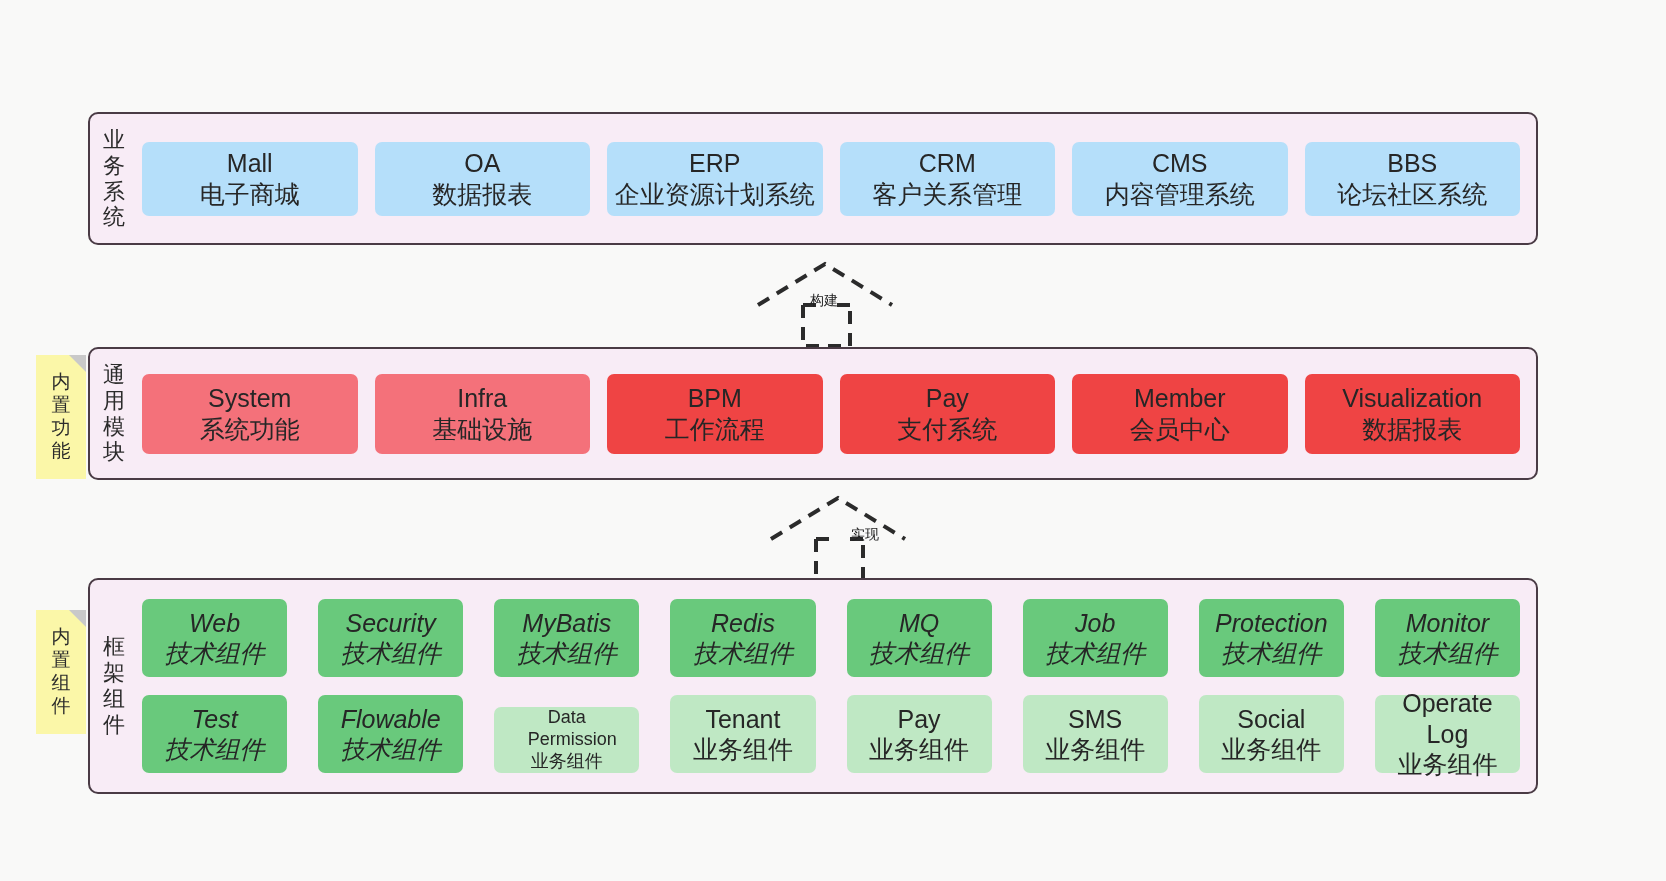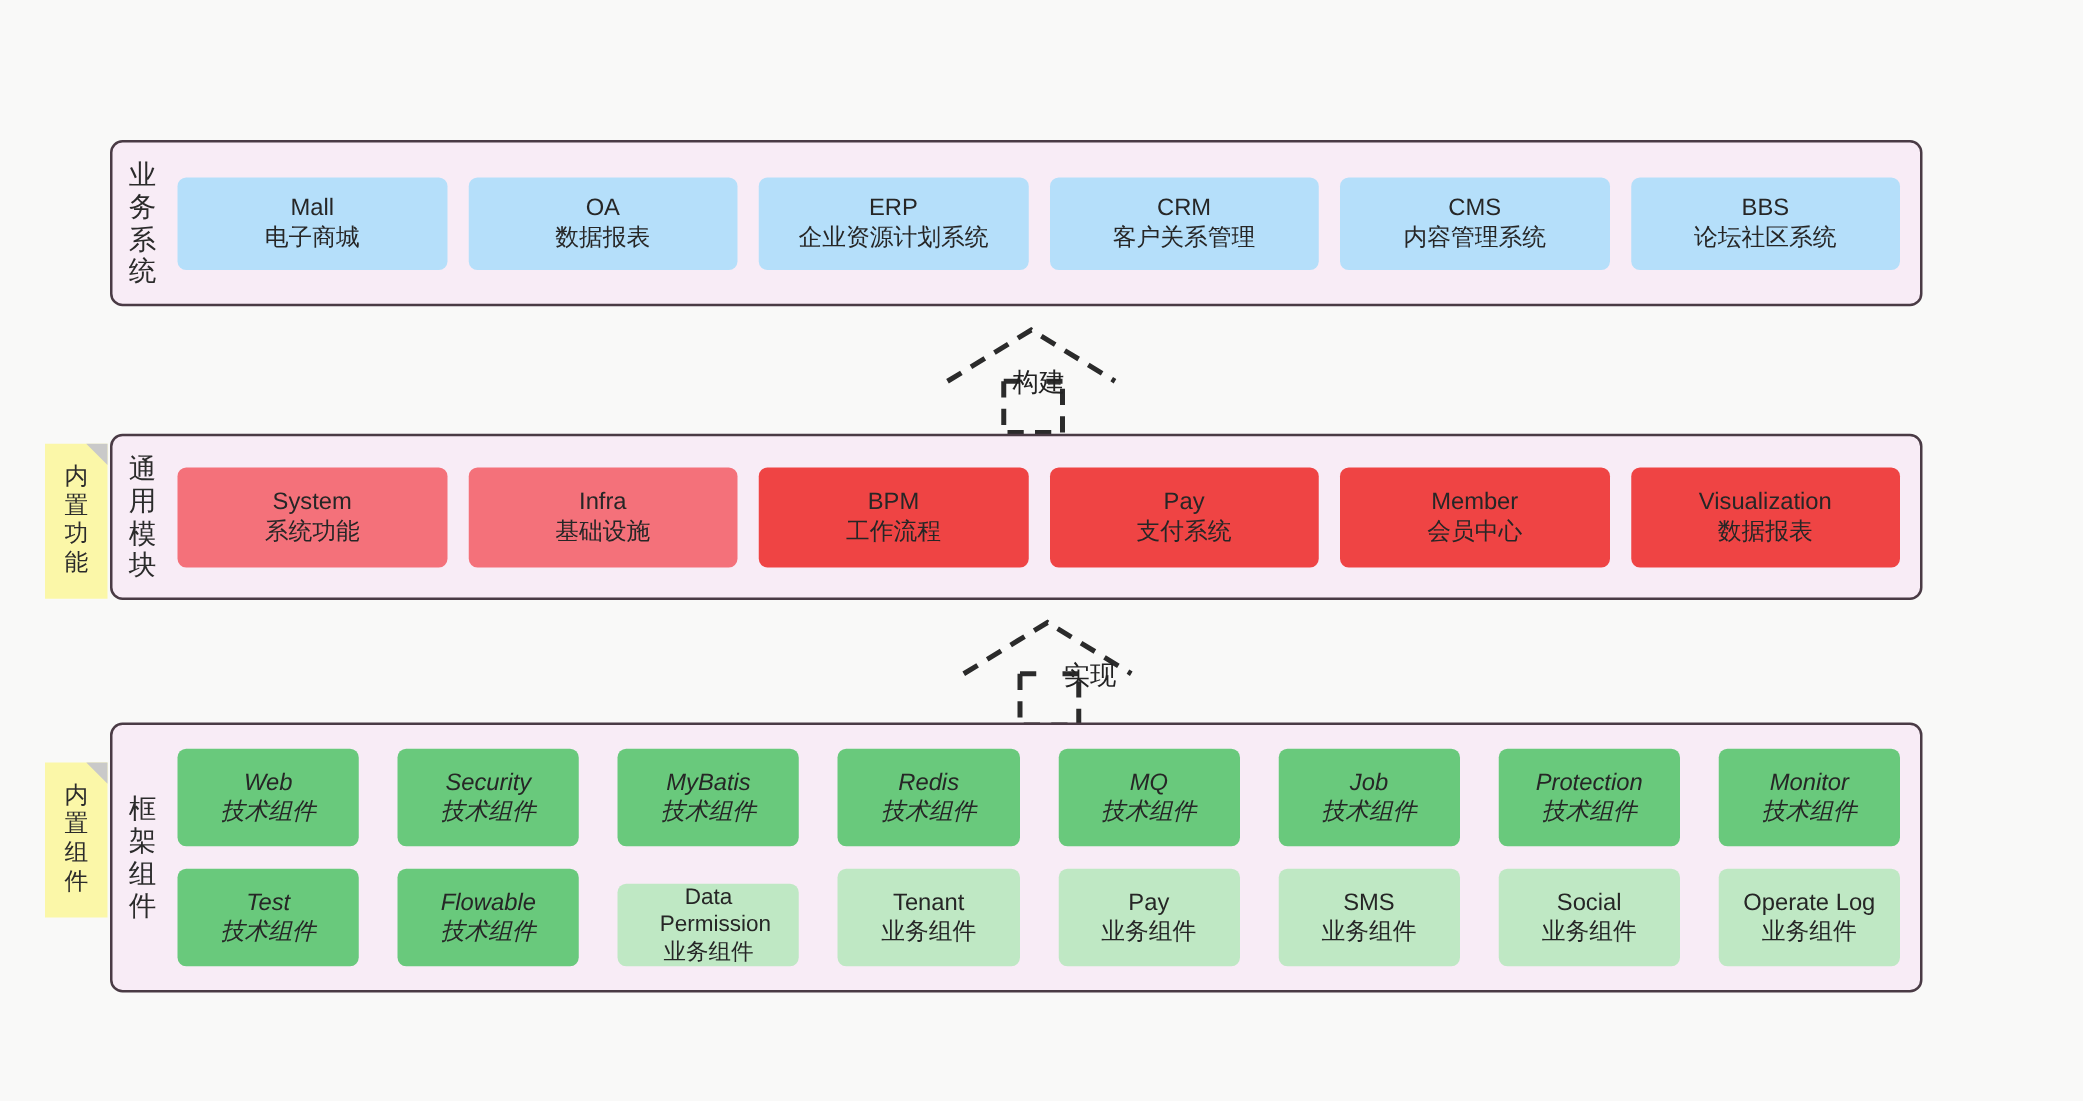--- a/index.html
+++ b/index.html
@@ -49,21 +49,21 @@
     gap:17px;
   }
   .tile{
     flex:1 1 0;
     border-radius:7px;
     display:flex;
     flex-direction:column;
     align-items:center;
     justify-content:center;
     text-align:center;
-    font-size:19px;
+    font-size:25px;
     line-height:1.22;
     color:#262626;
     box-sizing:border-box;
     padding:4px 6px;
   }
   .tile .t-en{display:block;}
   .tile .t-cn{display:block;}
 
   
   .c-blue{background:#b5dffa;}
@@ -93,21 +93,21 @@
     top:0;right:0;
     width:0;height:0;
     border-top:17px solid #c9c9c9;
     border-left:17px solid transparent;
   }
 
   
   .arrow-wrap{position:absolute;}
   .arrow-label{
     position:absolute;
-    font-size:21px;
+    font-size:14px;
     color:#222;
     white-space:nowrap;
     text-align:center;
   }
 </style>
 </head>
 <body>
 
 <div class="canvas">
 

